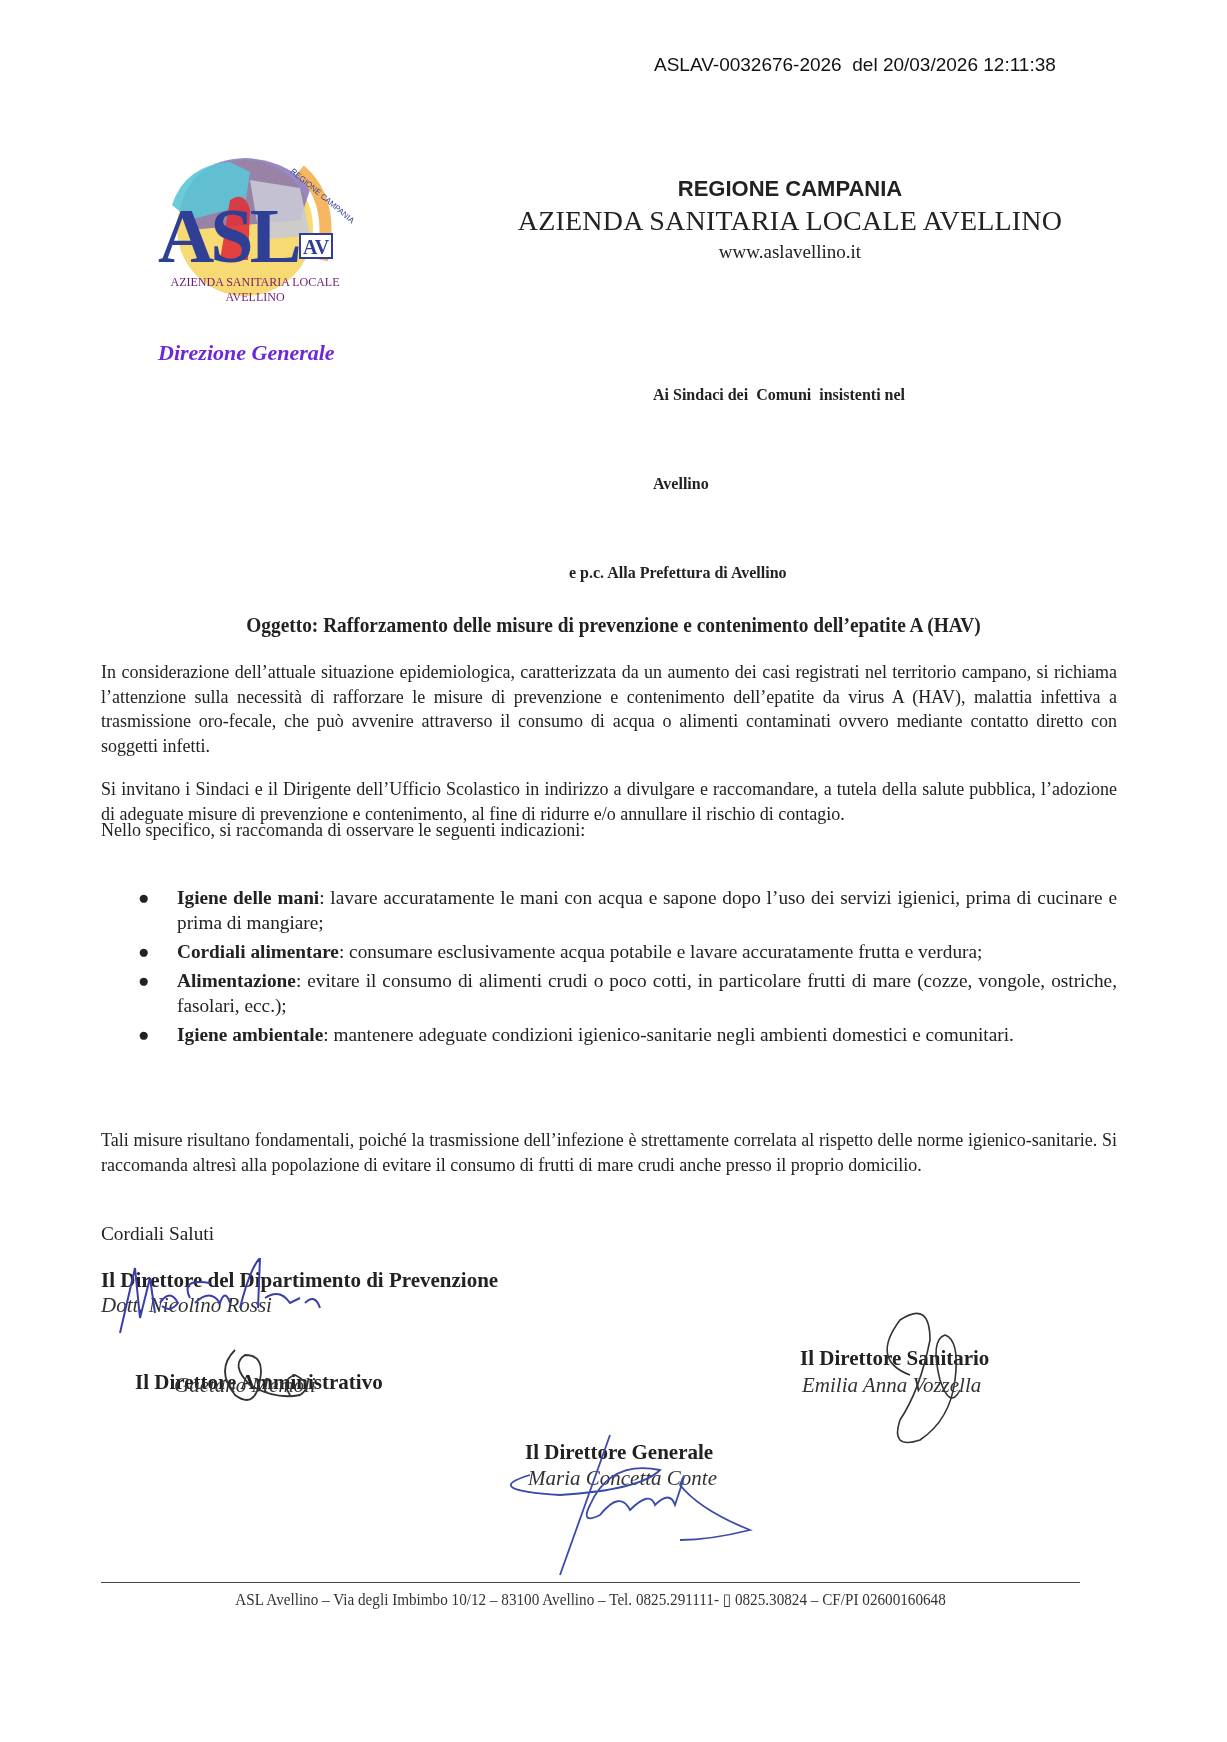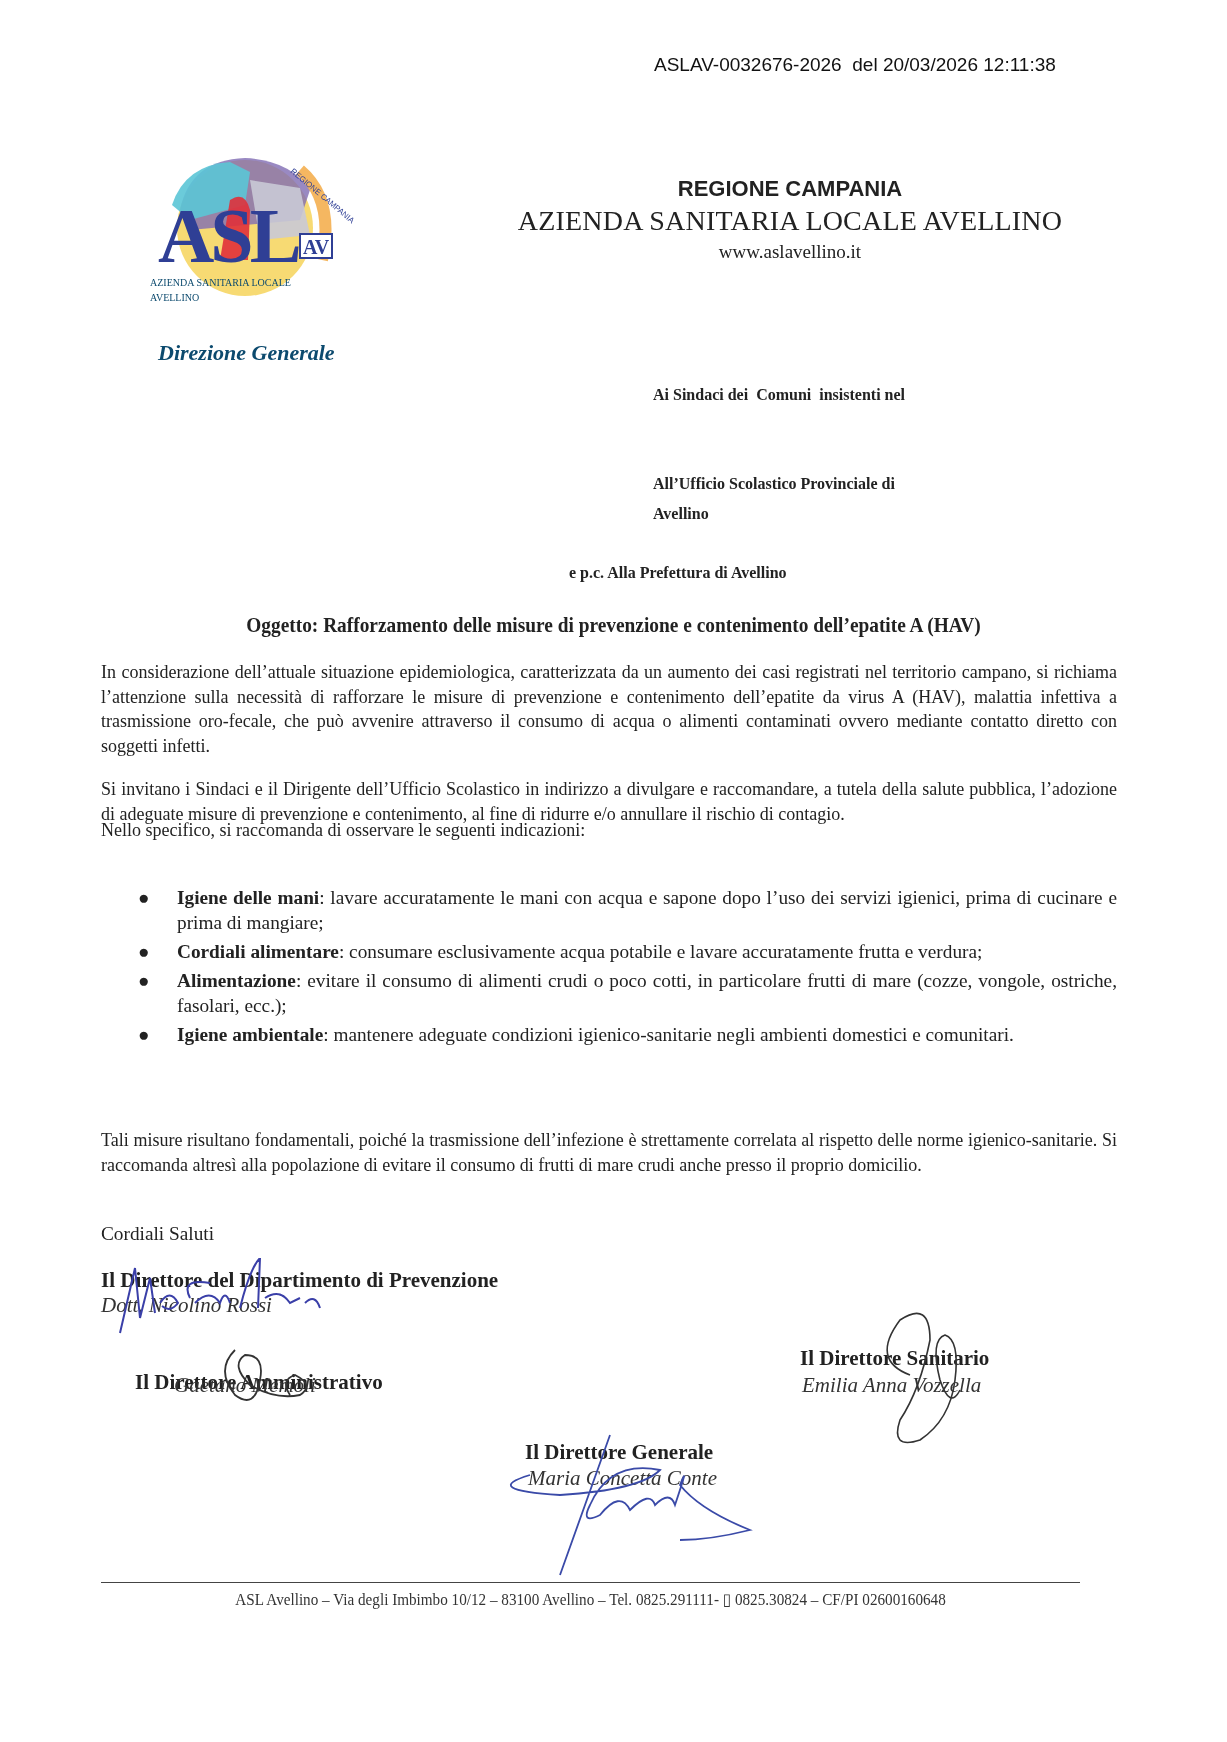--- a/index.html
+++ b/index.html
@@ -1,21 +1,21 @@
 <!DOCTYPE html>
 <html><head>
 <meta charset="utf-8">
 <style>
   html, body { margin: 0; padding: 0; background: #ffffff; }
   body { width: 1227px; height: 1742px; position: relative; overflow: hidden; font-family: "Liberation Serif", serif; color: #1a1a1a; }
   .abs { position: absolute; }
   .protocol { left: 654px; top: 54px; font-family: "Liberation Sans", sans-serif; font-size: 19px; color: #111; white-space: pre; }
   .logo { left: 150px; top: 150px; width: 210px; height: 160px; }
-  .logo-caption { left: 150px; top: 275px; width: 210px; text-align: left; font-size: 10px; color: #0c4a6e; line-height: 15px; }
-  .dir-gen { left: 158px; top: 340px; font-size: 22px; font-style: italic; font-weight: bold; color: #0c4a6e; }
+  .logo-caption { left: 150px; top: 275px; width: 210px; text-align: center; font-size: 12px; color: #701a75; line-height: 15px; }
+  .dir-gen { left: 158px; top: 340px; font-size: 22px; font-style: italic; font-weight: bold; color: #6d28d9; }
   .hdr { left: 500px; width: 580px; text-align: center; }
   .hdr-region { top: 176px; font-family: "Liberation Sans", sans-serif; font-weight: bold; font-size: 22px; color: #222; }
   .hdr-asl { top: 205px; font-size: 28px; color: #222; letter-spacing: 0.2px; }
   .hdr-web { top: 241px; font-size: 19px; color: #222; }
   .recip { font-weight: bold; font-size: 16px; line-height: 30px; color: #222; }
   .r1 { left: 653px; top: 380px; }
   .r2 { left: 653px; top: 469px; }
   .r3 { left: 569px; top: 558px; font-family: Liberation Serif, serif; }
   .subject { left: 100px; width: 1027px; top: 612px; text-align: center; font-weight: bold; font-size: 22px; color: #222; transform: scaleX(0.88); transform-origin: center; }
   .body-text { left: 101px; width: 1016px; font-size: 18px; line-height: 24.5px; text-align: justify; color: #222; }
@@ -69,21 +69,20 @@
 <div class="abs dir-gen">Direzione Generale</div>
 
 <div class="abs hdr hdr-region">REGIONE CAMPANIA</div>
 <div class="abs hdr hdr-asl">AZIENDA SANITARIA LOCALE AVELLINO</div>
 <div class="abs hdr hdr-web">www.aslavellino.it</div>
 
 <div class="abs recip r1">
   <div style="white-space:pre;">Ai Sindaci dei  Comuni  insistenti nel</div>
 </div>
 <div class="abs recip r2">
-  <div>All’Ufficio Scolastico Provinciale di</div>
   <div>Avellino</div>
 </div>
 <div class="abs recip r3">e p.c. Alla Prefettura di Avellino</div>
 
 <div class="abs subject">Oggetto: Rafforzamento delle misure di prevenzione e contenimento dell’epatite A (HAV)</div>
 
 <div class="abs body-text p1">In considerazione dell’attuale situazione epidemiologica, caratterizzata da un aumento dei casi registrati nel territorio campano, si richiama  l’attenzione sulla necessità di rafforzare le misure di prevenzione e contenimento dell’epatite da virus A (HAV), malattia infettiva a trasmissione oro-fecale, che può avvenire attraverso il consumo di acqua o alimenti contaminati ovvero mediante contatto diretto con soggetti infetti.</div>
 <div class="abs body-text p2">Si invitano i Sindaci e il Dirigente dell’Ufficio Scolastico in indirizzo a divulgare e raccomandare, a tutela della salute pubblica,  l’adozione di adeguate misure di prevenzione e contenimento, al fine di ridurre e/o annullare il rischio di contagio.</div>
 <div class="abs body-text p3">Nello specifico, si raccomanda di osservare le seguenti indicazioni:</div>
 

